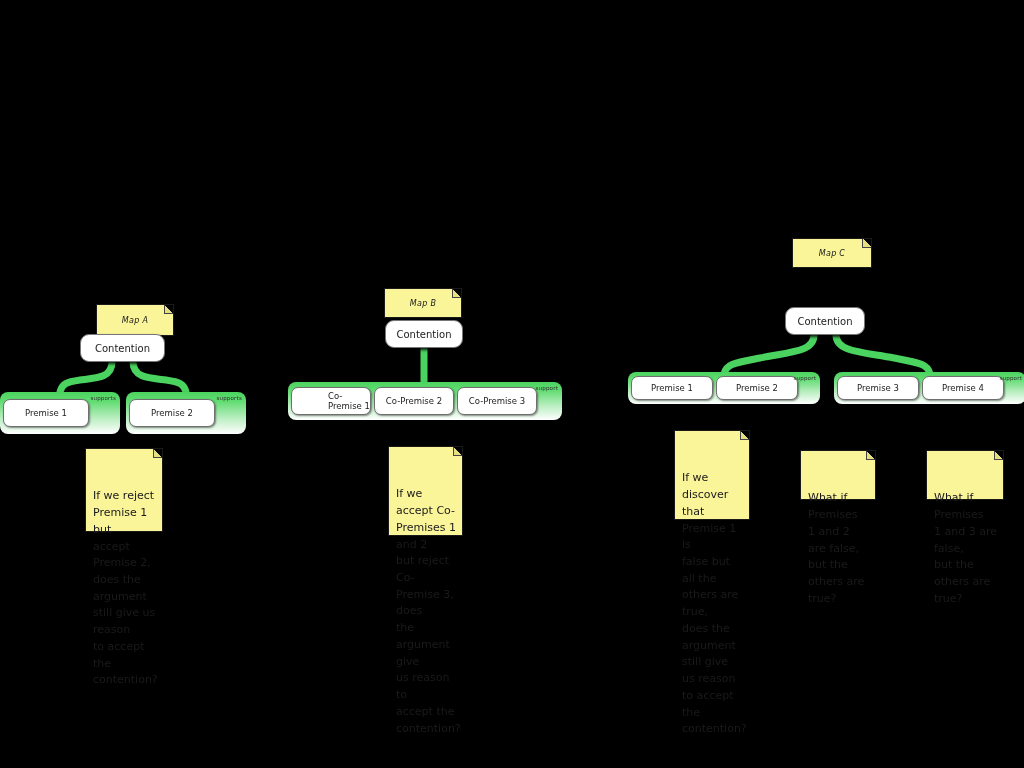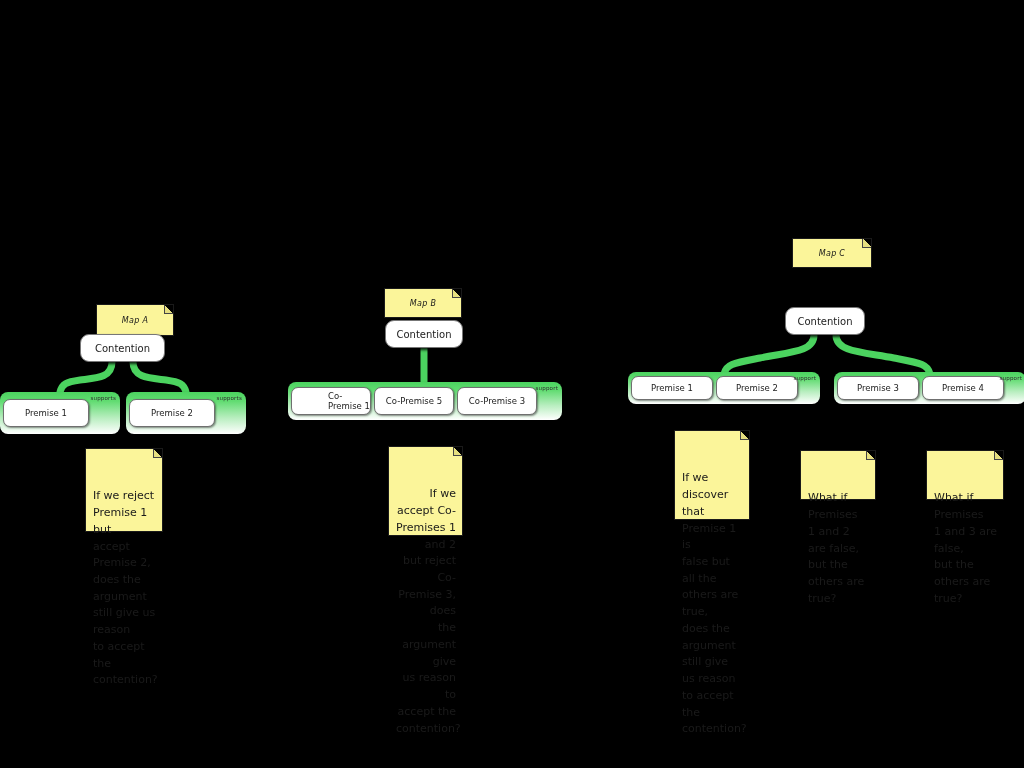--- a/index.html
+++ b/index.html
@@ -154,29 +154,29 @@
 
   <div class="node" style="left:385px;top:320px;width:78px;height:28px;">
     <span>Contention</span>
   </div>
 
   <div class="group" style="left:288px;top:382px;width:274px;height:38px;position:absolute;">
     <div class="cell" style="width:80px;padding-left:36px;">
       <span>Co-Premise 1</span>
       </div>
     <div class="cell" style="width:80px;">
-      <span>Co-Premise 5</span>
+      <span>Co-Premise 2</span>
       </div>
     <div class="cell" style="width:80px;">
       <span>Co-Premise 3</span>
       </div>
     <span class="badge">support</span>
   </div>
 
-  <div class="sticky" style="left:388px;top:446px;width:75px;height:90px;text-align:right;">
+  <div class="sticky" style="left:388px;top:446px;width:75px;height:90px;">
     <span class="fold"></span>
     <span>If we accept Co-
 Premises 1 and 2
 but reject Co-
 Premise 3, does
 the argument give
 us reason to
 accept the
 contention?</span>
   </div>

